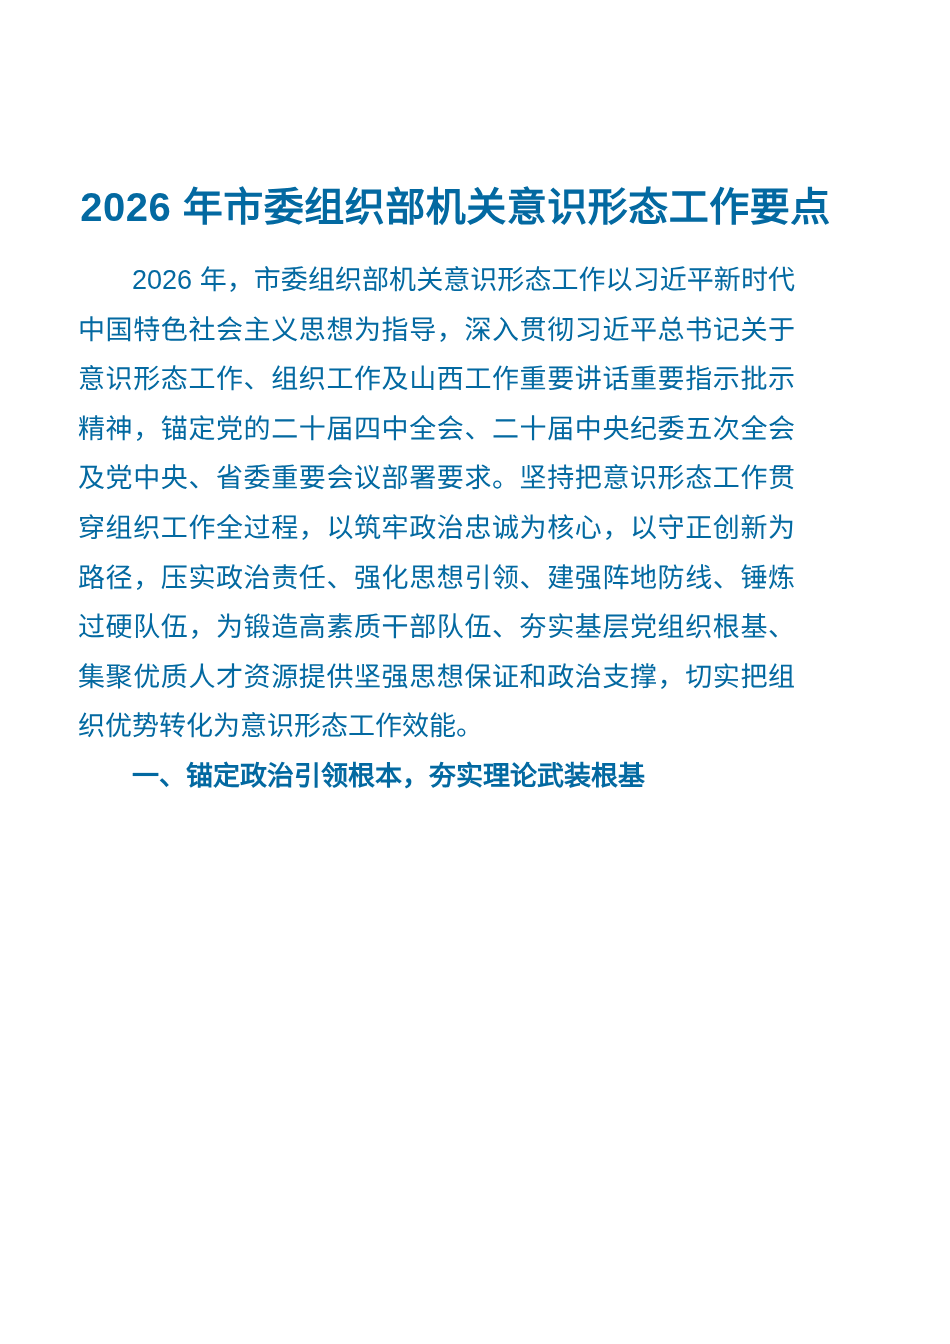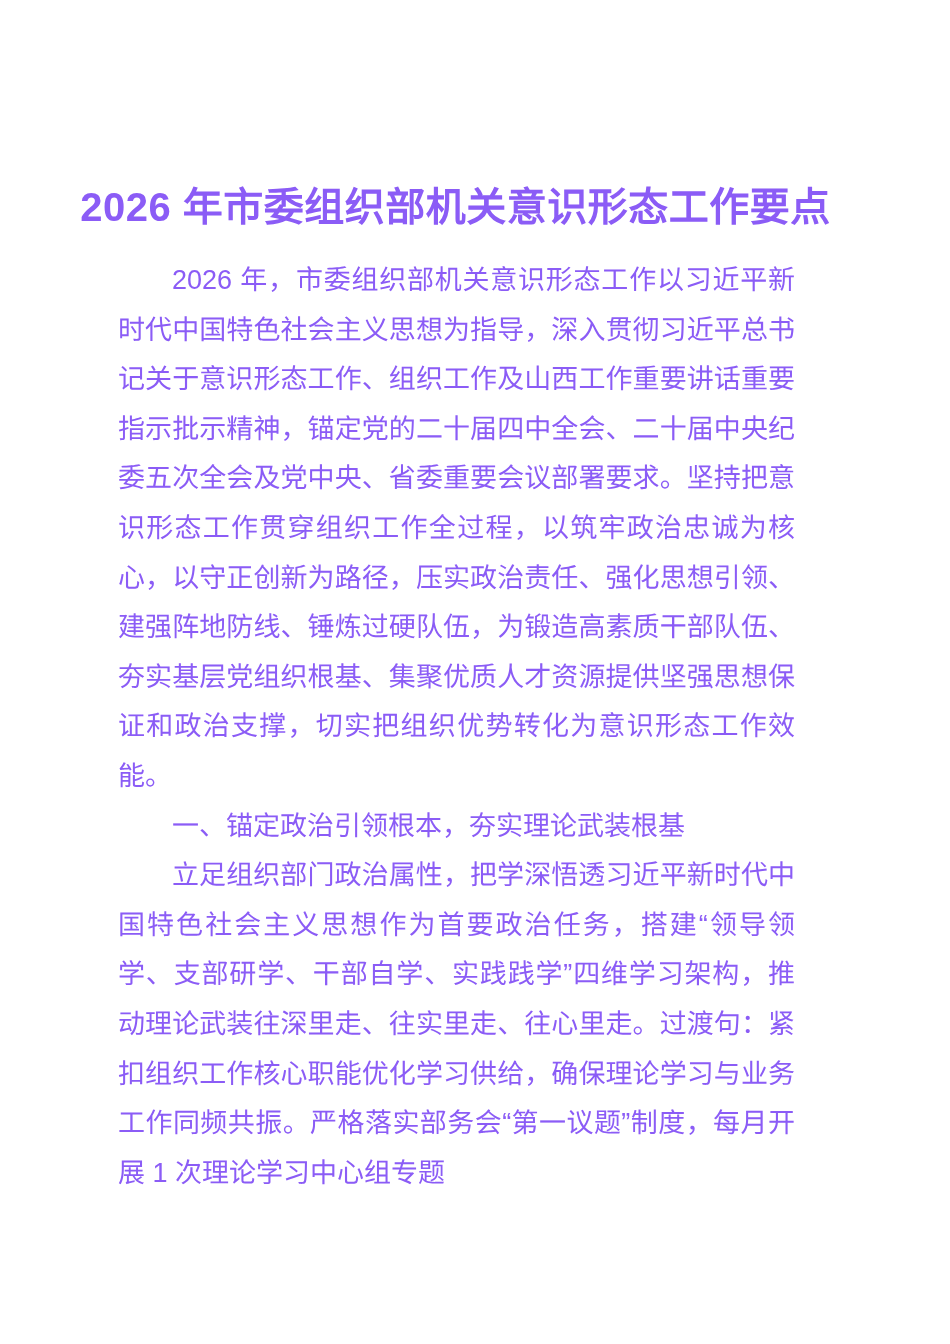--- a/index.html
+++ b/index.html
@@ -5,60 +5,59 @@
   html, body {
     margin: 0;
     padding: 0;
     background: #ffffff;
   }
   .page {
     position: relative;
     width: 911px;
     height: 1344px;
     background: #ffffff;
-    color: #8b5cf6;
+    color: #0369a1;
     font-family: "Liberation Sans", sans-serif;
     overflow: hidden;
     box-sizing: border-box;
   }
   .doc-title {
     margin: 0;
     padding: 182px 60px 0 60px;
     font-size: 40px;
     line-height: 50px;
     font-weight: 700;
     text-align: center;
     letter-spacing: 0.5px;
   }
   .doc-body {
-    margin: 24px 116px 0 118px; 
+    margin: 24px 116px 0 78px; 
     font-size: 27px;
     line-height: 49.6px;
     text-align: justify;
     text-justify: inter-ideograph;
   }
   .para {
     margin: 0;
     text-indent: 2em;
   }
   .heading-1 {
     margin: 0;
     text-indent: 2em;
-    font-weight: 400;
+    font-weight: 700;
   }
   .heading-2 {
     margin: 0;
     text-indent: 2em;
     font-weight: 400;
   }
 </style>
 </head>
 <body>
 
 <div class="page">
   <h1 class="doc-title">2026 年市委组织部机关意识形态工作要点</h1>
 
   <div class="doc-body">
     <p class="para">2026 年，市委组织部机关意识形态工作以习近平新时代中国特色社会主义思想为指导，深入贯彻习近平总书记关于意识形态工作、组织工作及山西工作重要讲话重要指示批示精神，锚定党的二十届四中全会、二十届中央纪委五次全会及党中央、省委重要会议部署要求。坚持把意识形态工作贯穿组织工作全过程，以筑牢政治忠诚为核心，以守正创新为路径，压实政治责任、强化思想引领、建强阵地防线、锤炼过硬队伍，为锻造高素质干部队伍、夯实基层党组织根基、集聚优质人才资源提供坚强思想保证和政治支撑，切实把组织优势转化为意识形态工作效能。</p>
     <p class="heading-1">一、锚定政治引领根本，夯实理论武装根基</p>
-    <p class="para">立足组织部门政治属性，把学深悟透习近平新时代中国特色社会主义思想作为首要政治任务，搭建“领导领学、支部研学、干部自学、实践践学”四维学习架构，推动理论武装往深里走、往实里走、往心里走。过渡句：紧扣组织工作核心职能优化学习供给，确保理论学习与业务工作同频共振。严格落实部务会“第一议题”制度，每月开展 1 次理论学习中心组专题</p>
   </div>
 </div>
 
 </body></html>

